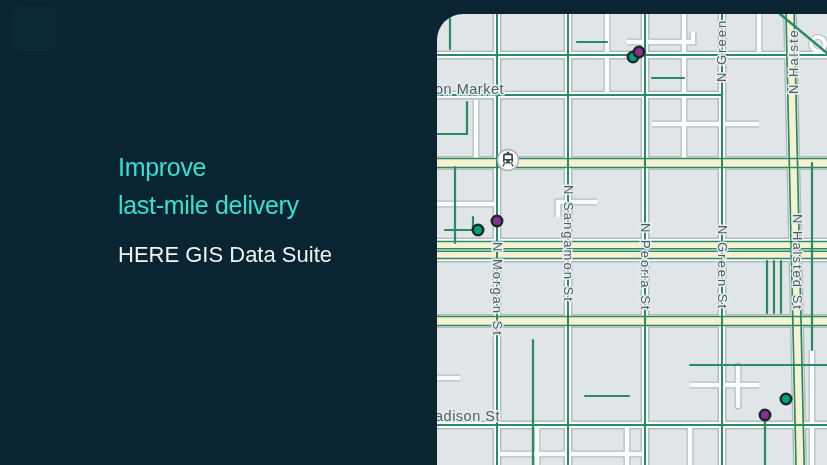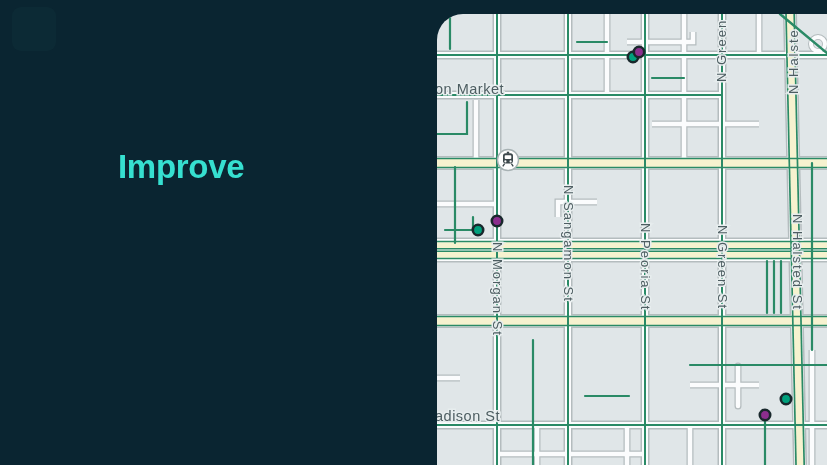--- a/index.html
+++ b/index.html
@@ -9,21 +9,21 @@
   }
   *{box-sizing:border-box;}
   html,body{margin:0;padding:0;}
   body{font-family:"Liberation Sans","DejaVu Sans",sans-serif;}
   .canvas{position:relative;width:827px;height:465px;background:var(--bg);overflow:hidden;}
 
   .logo-watermark{position:absolute;left:12px;top:7px;width:44px;height:44px;border-radius:9px;
     background:#0e3038;opacity:.55;}
 
   .hero{position:absolute;left:118px;top:148px;width:340px;}
-  .hero-title{color:var(--accent);font-size:33px;line-height:38px;font-weight:700;letter-spacing:-.3px;}
+  .hero-title{color:var(--accent);font-size:25px;line-height:38px;font-weight:400;letter-spacing:-.3px;}
   .hero-subtitle{margin-top:18px;color:var(--sub);font-size:22px;line-height:26px;font-weight:400;}
 
   .map-panel{position:absolute;left:437px;top:14px;width:390px;height:451px;
     background:var(--mapbg);border-radius:26px 0 0 0;overflow:hidden;}
   .map-panel svg{display:block;}
 
   .rc{stroke:var(--casing);fill:none;}
   .rw{stroke:var(--white);fill:none;}
   .rg{stroke:var(--green);fill:none;}
   .ry{stroke:var(--yellow);fill:none;}
@@ -37,21 +37,23 @@
 </head>
 <body>
 
 <div class="canvas">
 
   <div class="logo-watermark"></div>
 
   <div class="hero">
     <div class="hero-title">
       <div>Improve</div>
+      <div>last-mile delivery</div>
     </div>
+    <div class="hero-subtitle">HERE GIS Data Suite</div>
   </div>
 
   <div class="map-panel">
     <svg viewBox="0 0 390 451" width="390" height="451">
 
       <g>
         <path class="rc" stroke-width="9" d="M0,41 H390"></path>
         <path class="rc" stroke-width="9" d="M0,81 H285"></path>
         <path class="rc" stroke-width="14" d="M0,149 H390"></path>
         <path class="rc" stroke-width="25" d="M0,236 H390"></path>

